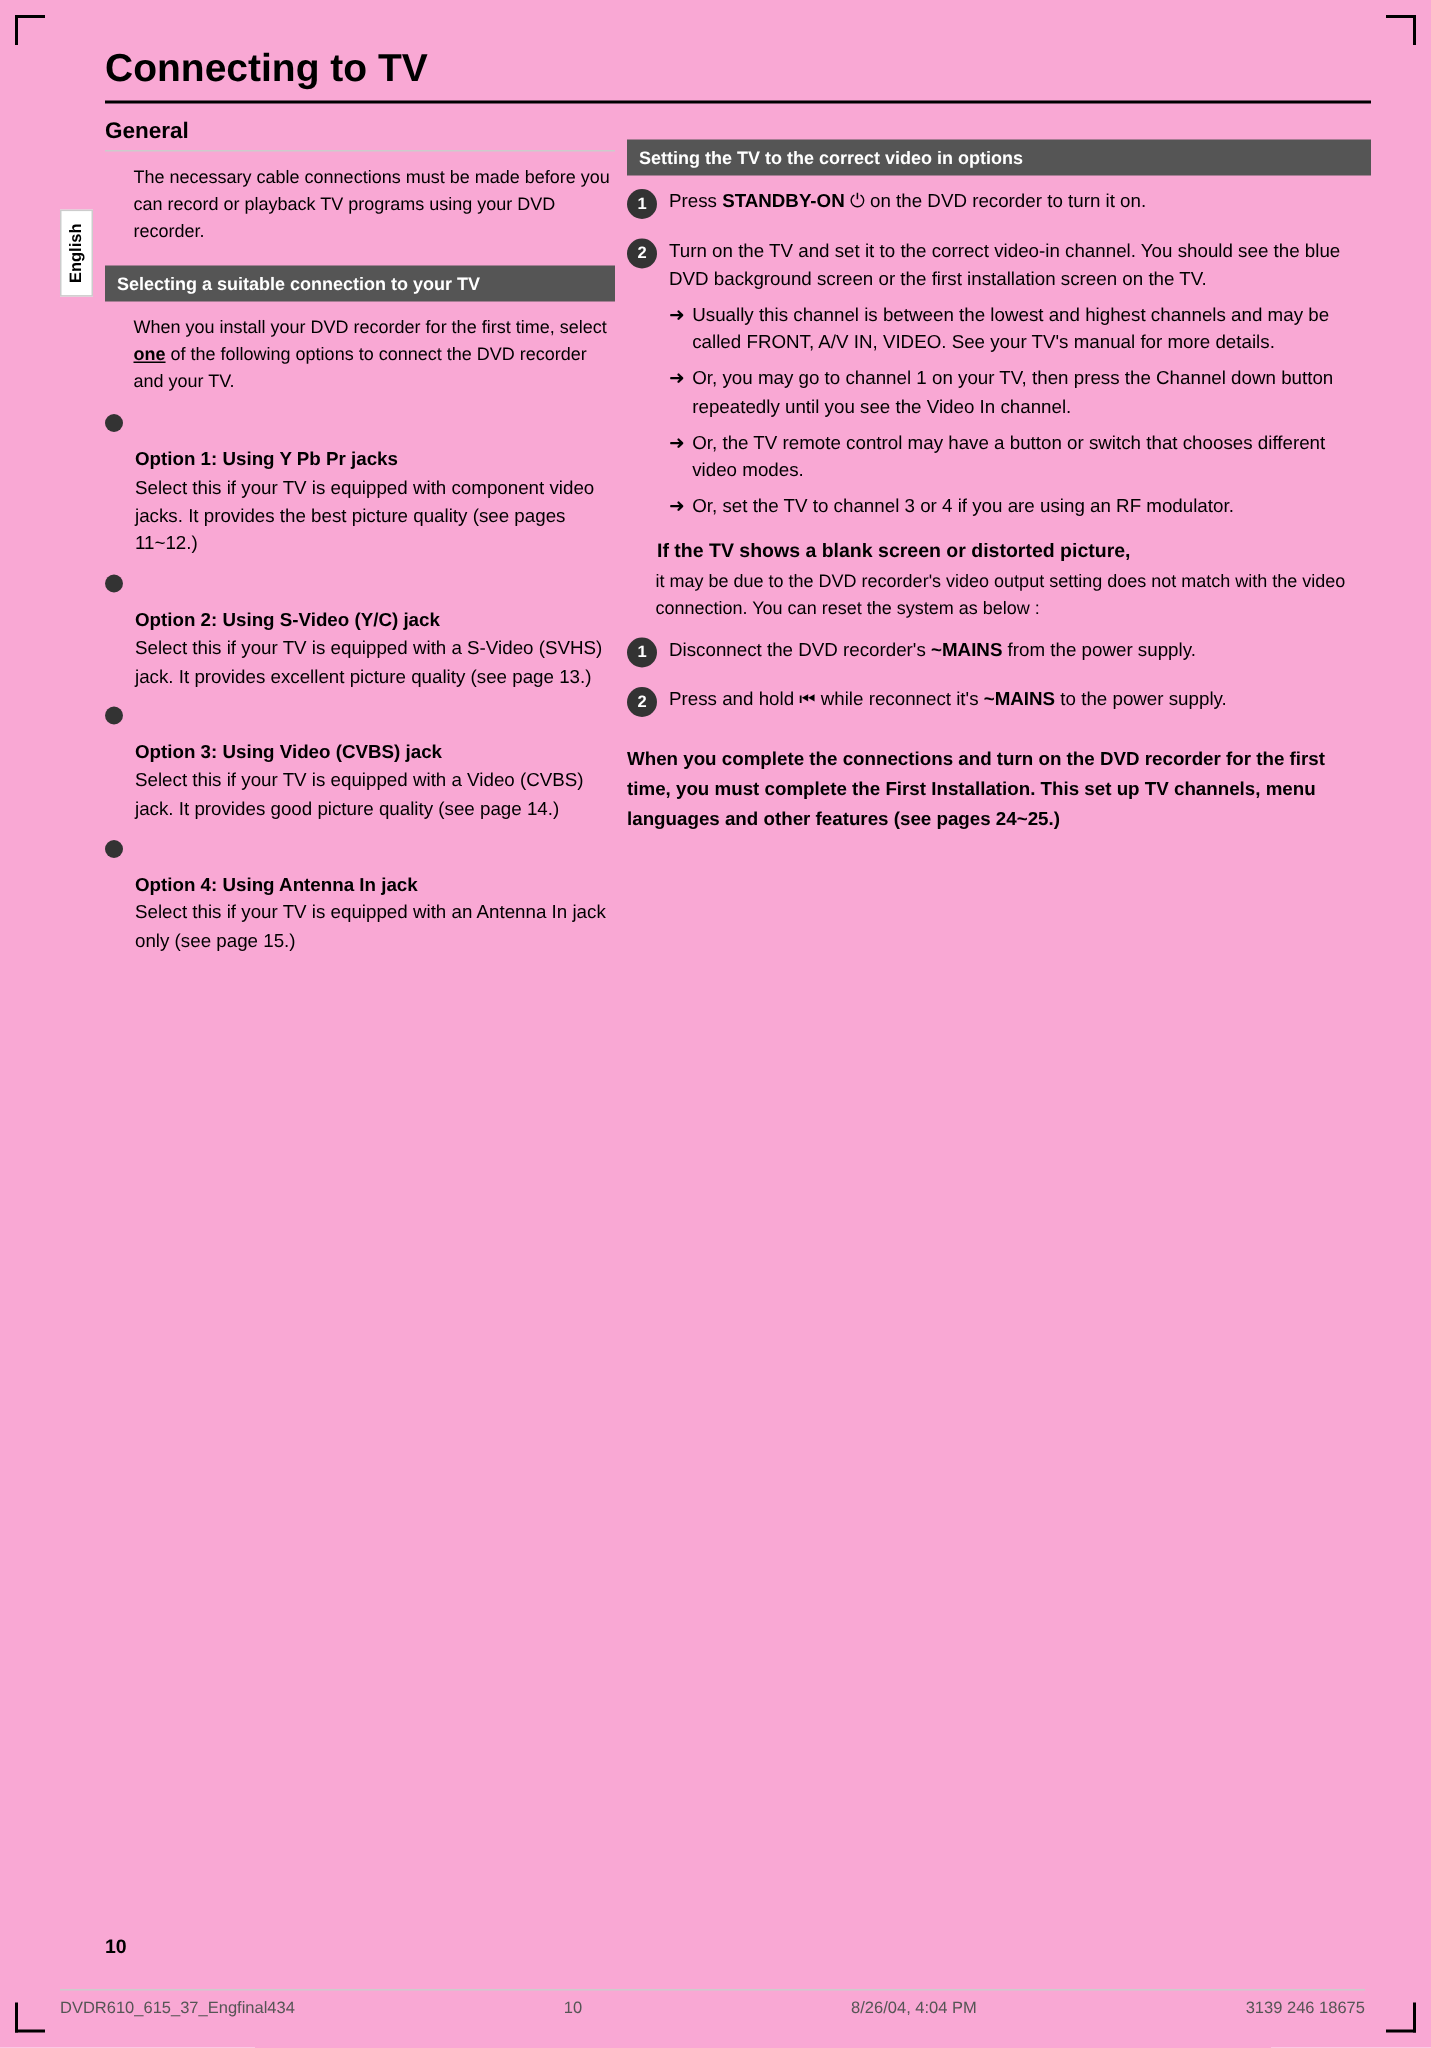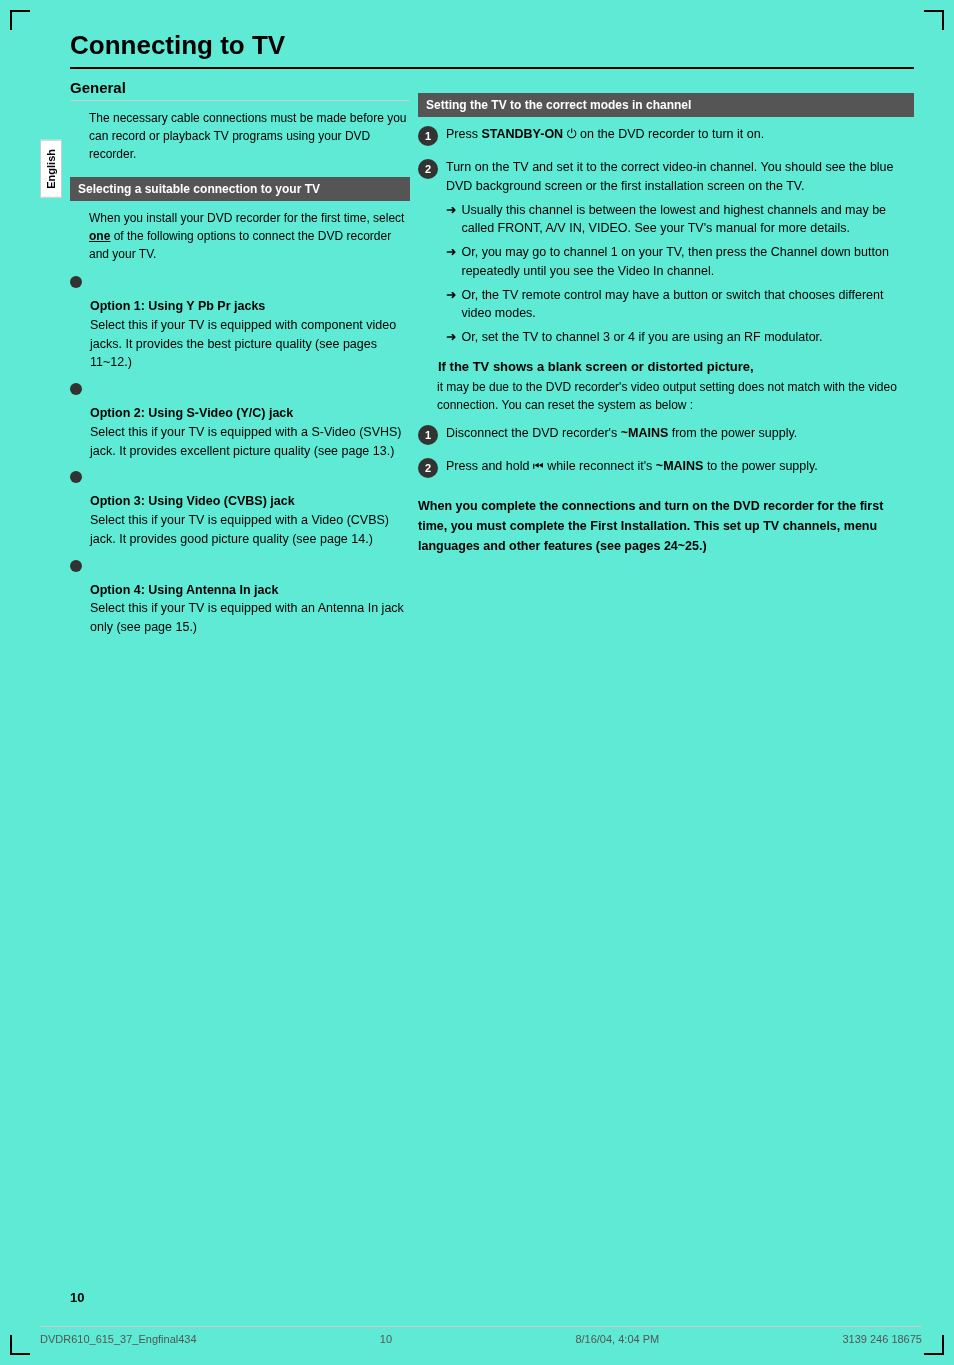--- a/index.html
+++ b/index.html
@@ -9,21 +9,21 @@
       background: #fff;
       color: #000;
       width: 954px;
       min-height: 1365px;
       position: relative;
     }
 
     .page-container {
       width: 954px;
       min-height: 1365px;
-      background: #5eead4;
+      background: #f9a8d4;
       padding: 30px 40px 40px 40px;
       position: relative;
     }
 
     
     .corner {
       position: absolute;
       width: 20px;
       height: 20px;
       border-color: #000;
@@ -179,21 +179,21 @@
     .important-title {
       font-weight: bold;
       font-size: 13px;
     }
 
     
     .footer {
       position: absolute;
       bottom: 20px;
       left: 40px;
-      right: 32px;
+      right: 44px;
       display: flex;
       justify-content: space-between;
       align-items: center;
       font-size: 11px;
       color: #555;
       border-top: 1px solid #ccc;
       padding-top: 6px;
     }
 
     .page-number-left {
@@ -267,21 +267,21 @@
             <span class="option-title">Option 4:  Using Antenna In jack</span><br>
             <span>Select this if your TV is equipped with an Antenna In jack only (see page 15.)</span>
           </div>
         </div>
       </div>
 
     </div>
 
     <div class="right-column">
 
-      <div class="section-heading">Setting the TV to the correct modes in channel</div>
+      <div class="section-heading">Setting the TV to the correct video in options</div>
 
       <div class="step-item">
         <div class="step-number">1</div>
         <div class="step-text">
           Press <b>STANDBY-ON</b> <span>⏻</span> on the DVD recorder to turn it on.
         </div>
       </div>
 
       <div class="step-item">
         <div class="step-number">2</div>
@@ -332,17 +332,17 @@
       </div>
 
     </div>
   </div>
 
   <div class="page-number-left">10</div>
 
   <div class="footer">
     <span>DVDR610_615_37_Engfinal434</span>
     <span>10</span>
-    <span>8/16/04, 4:04 PM</span>
+    <span>8/26/04, 4:04 PM</span>
     <span>3139 246 18675</span>
   </div>
 
 </div>
 
 </body></html>

